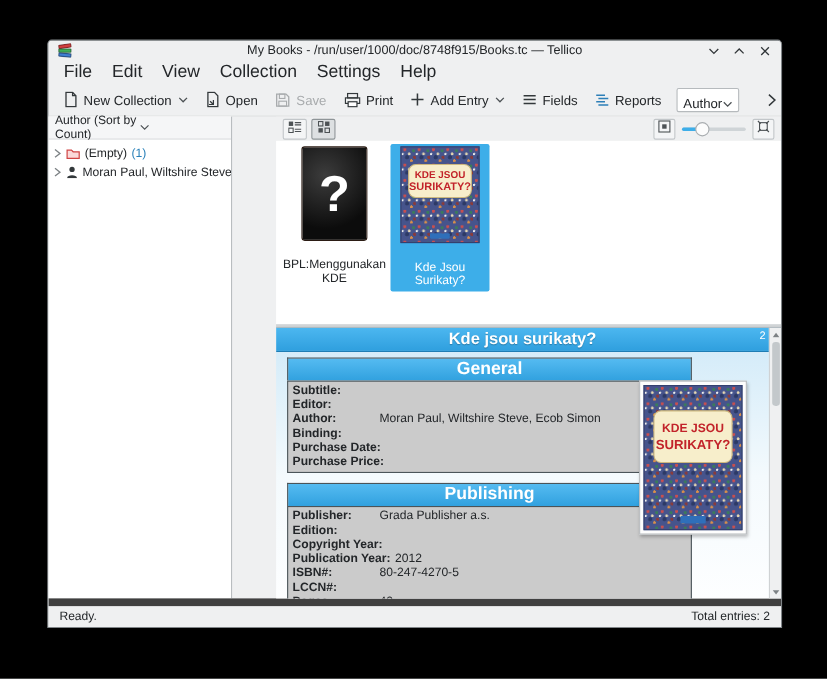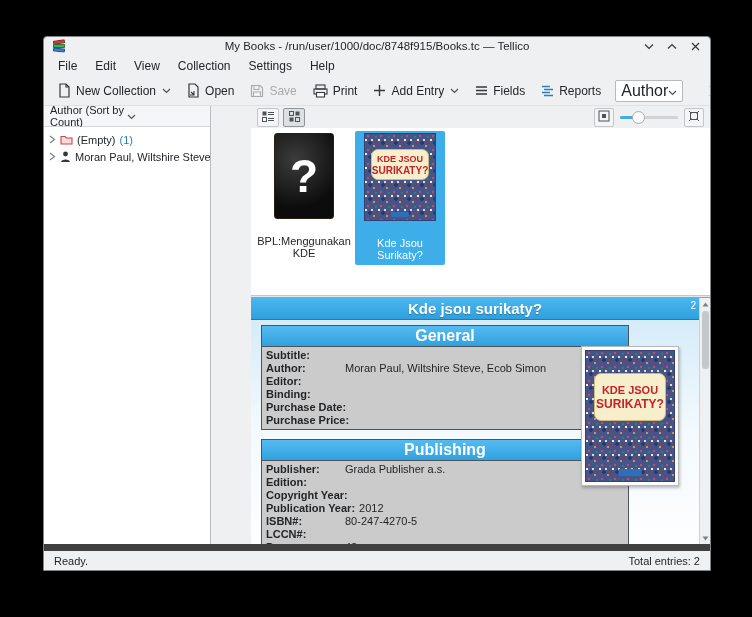--- a/index.html
+++ b/index.html
@@ -17,30 +17,30 @@
   .app-icon .b1 { top:0; background:#d33f3f; transform:rotate(-8deg); }
   .app-icon .b2 { top:4px; background:#3fae58; }
   .app-icon .b3 { top:8px; background:#3f7fd3; transform:rotate(5deg); }
   .title-text { position:absolute; left:0; right:0; text-align:center; font-size:11.5px; color:#232629; }
   .win-controls { margin-left:auto; display:flex; gap:9px; align-items:center; z-index:2; }
   .win-btn { width:14px; height:14px; display:flex; align-items:center; justify-content:center; cursor:default; }
   .win-btn svg { display:block; }
 
   
   .menubar { height:21px; display:flex; align-items:center; padding:0 6px; gap:2px; flex:0 0 auto; }
-  .menu-item { font-size:12px; padding:2px 8px; border-radius:2px; }
+  .menu-item { font-size:16px; padding:2px 8px; border-radius:2px; }
 
   
   .toolbar { height:30px; display:flex; align-items:center; padding:0 8px; gap:4px; flex:0 0 auto; border-bottom:1px solid #dfe1e2; }
   .tbtn { display:flex; align-items:center; gap:5px; font-size:12px; padding:4px 6px; border-radius:2px; white-space:nowrap; }
   .tbtn.disabled { color:#a8abad; }
   .tbtn svg { display:block; }
   .chev { margin-left:1px; }
   .combo { width:84px; height:22px; background:#fff; border:1px solid #b6babd; border-radius:2px;
-           display:flex; align-items:center; font-size:16px; padding:0 5px; margin-left:4px; }
+           display:flex; align-items:flex-end; font-size:12px; padding:0 5px; margin-left:4px; }
   .combo .combo-label { flex:1; }
   .tool-sep { width:1px; height:20px; background:#c7cacc; margin:0 10px 0 auto; }
   .overflow-btn { padding:2px 8px; display:flex; align-items:center; }
 
   
   .main { flex:1 1 auto; display:flex; min-height:0;gap:40px; }
 
   .sidebar { width:167px; flex:0 0 auto; display:flex; flex-direction:column; border-right:1px solid #b9bdc0; background:#fff; }
   .group-combo { height:21px; background:#f5f6f7; border-bottom:1px solid #d4d7d9; display:flex; align-items:center;
                  padding:0 6px; font-size:11px; color:#232629; flex:0 0 auto; }
@@ -384,26 +384,26 @@
           <div class="sections">
 
             <div class="section">
               <div class="sec-head">General</div>
               <div class="sec-body">
                 <div class="frow">
                   <span class="flabel">Subtitle:</span>
                   <span class="fvalue"></span>
                 </div>
                 <div class="frow">
+                  <span class="flabel">Editor:</span>
+                  <span class="fvalue"></span>
+                </div>
+                <div class="frow">
                   <span class="flabel">Author:</span>
                   <span class="fvalue">Moran Paul, Wiltshire Steve, Ecob Simon</span>
-                </div>
-                <div class="frow">
-                  <span class="flabel">Editor:</span>
-                  <span class="fvalue"></span>
                 </div>
                 <div class="frow">
                   <span class="flabel">Binding:</span>
                   <span class="fvalue"></span>
                 </div>
                 <div class="frow">
                   <span class="flabel">Purchase Date:</span>
                   <span class="fvalue"></span>
                 </div>
                 <div class="frow">

